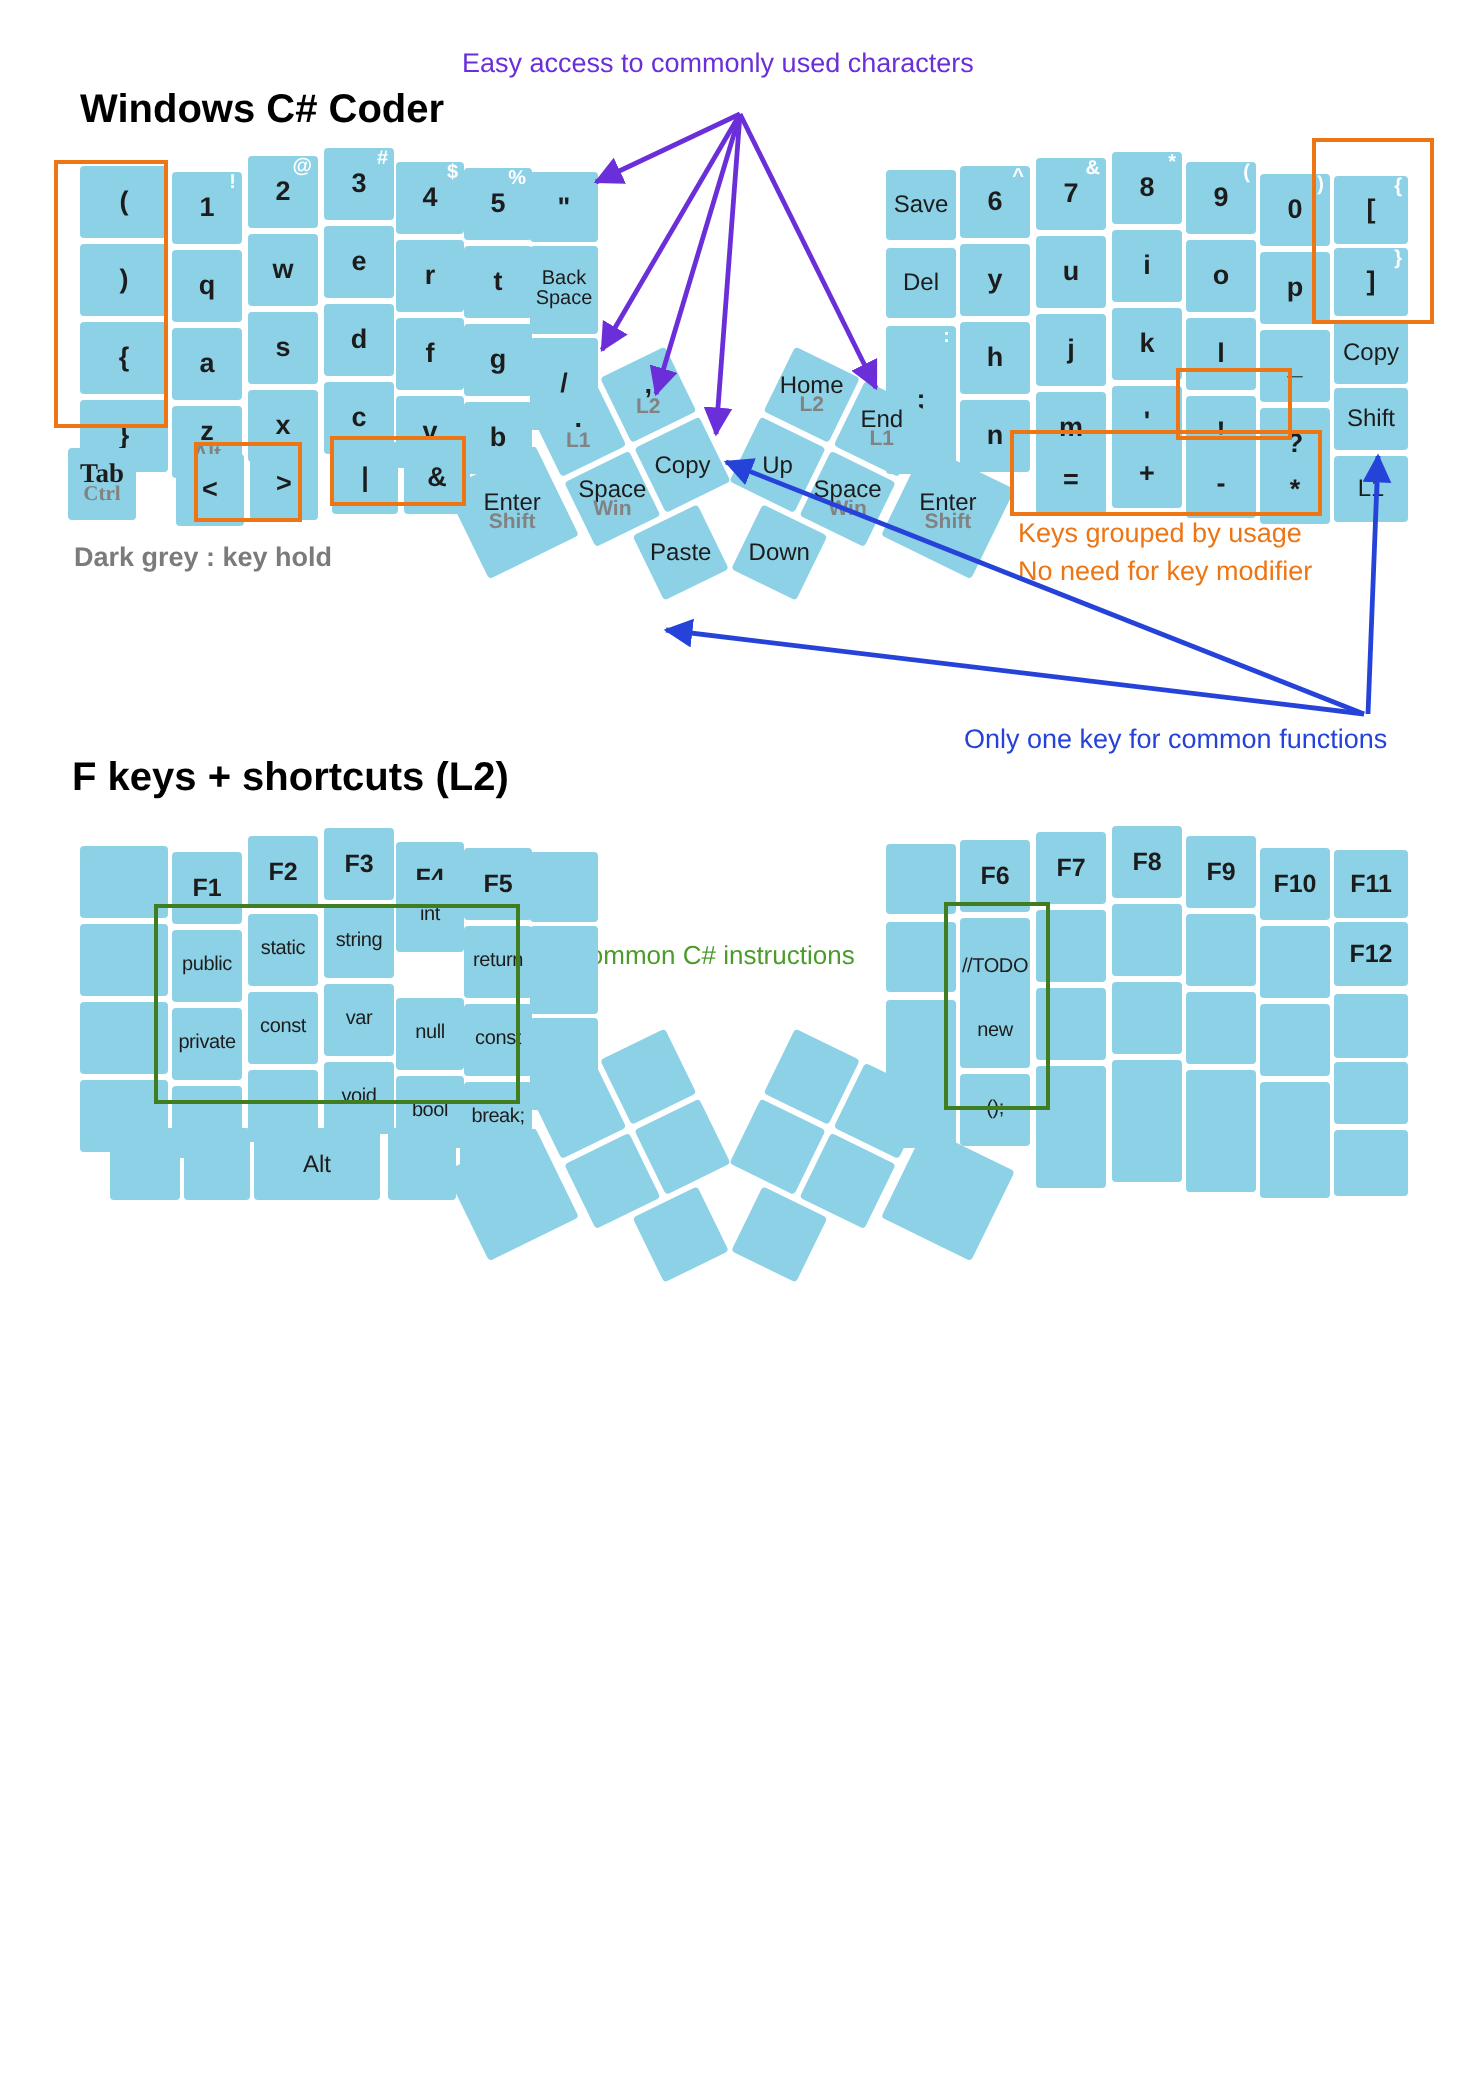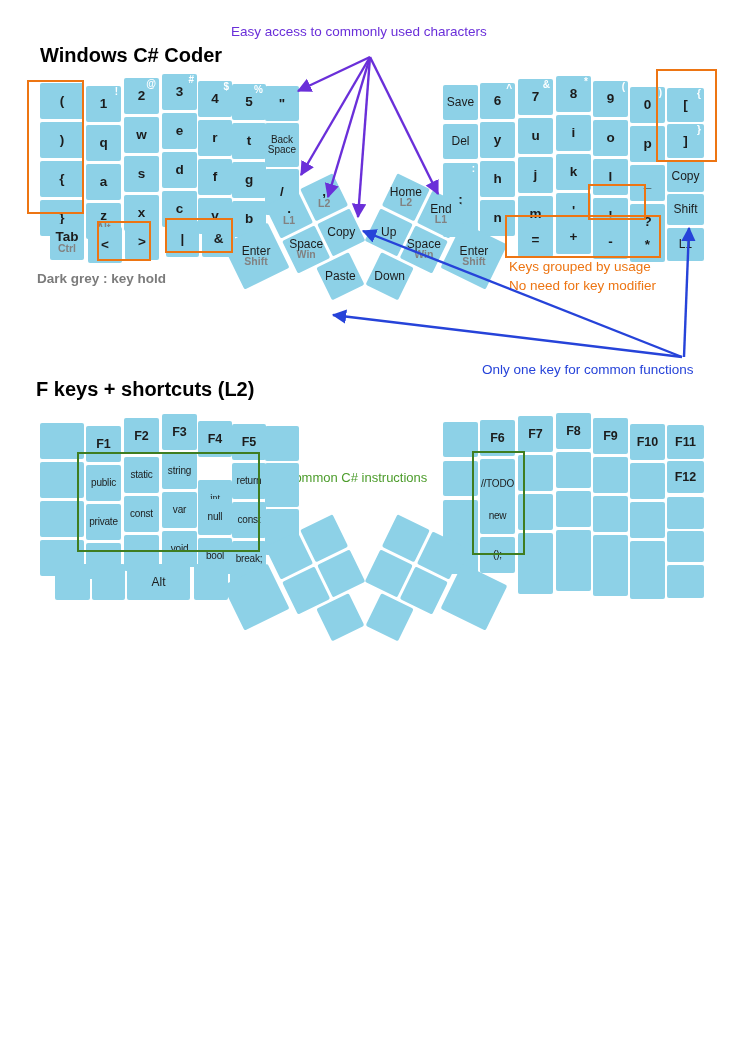--- a/index.html
+++ b/index.html
@@ -171,21 +171,21 @@
     <div class="key k-s" style="left: 265px; top: 123px; width: 34px; height: 44px;">
       <div class="kinner">
         <span class="kmain">Back Space</span>
       </div>
     </div>
     <div class="key" style="left: 265px; top: 169px; width: 34px; height: 46px;">
       <div class="kinner">
         <span class="kmain">/</span>
       </div>
     </div>
-    <div class="key" style="left: 50px; top: 224px; width: 34px; height: 36px;">
+    <div class="key" style="left: 34px; top: 224px; width: 34px; height: 36px; font-family: Liberation Serif, serif;">
       <div class="kinner">
         <span class="kmain">Tab</span>
         <span class="ksub">Ctrl</span>
       </div>
     </div>
     <div class="key" style="left: 88px; top: 227px; width: 34px; height: 36px;">
       <div class="kinner">
         <span class="kmain">&lt;</span>
       </div>
     </div>
@@ -442,21 +442,21 @@
     <div class="key k-w" style="left: 162px; top: 531px; width: 35px; height: 36px;">
       <div class="kinner">
         <span class="kmain">void</span>
       </div>
     </div>
     <div class="key k-f" style="left: 198px; top: 421px; width: 34px; height: 36px;">
       <div class="kinner">
         <span class="kmain">F4</span>
       </div>
     </div>
-    <div class="key k-w" style="left: 198px; top: 480px; width: 34px; height: 36px; font-family: Liberation Serif, serif;">
+    <div class="key k-w" style="left: 198px; top: 440px; width: 34px; height: 36px;">
       <div class="kinner">
         <span class="kmain">int</span>
       </div>
     </div>
     <div class="key k-w" style="left: 198px; top: 499px; width: 34px; height: 36px;">
       <div class="kinner">
         <span class="kmain">null</span>
       </div>
     </div>
     <div class="key k-w" style="left: 198px; top: 538px; width: 34px; height: 36px;">

